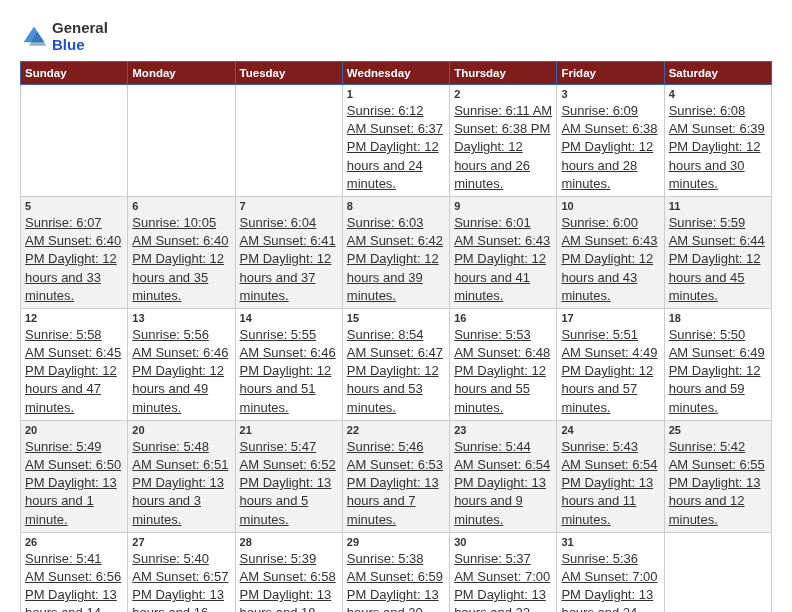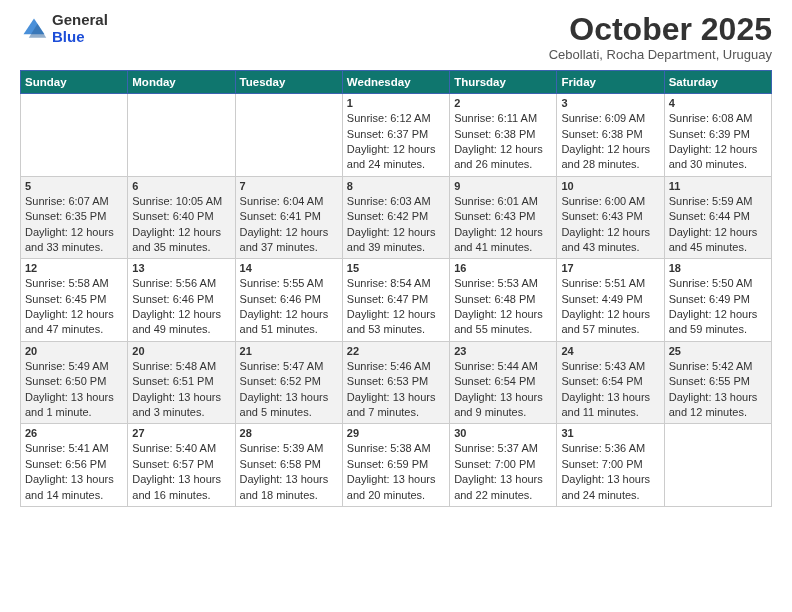--- a/index.html
+++ b/index.html
@@ -6,21 +6,21 @@
     body {
       font-family: Arial, sans-serif;
       background: #fff;
       width: 792px;
       height: 612px;
       overflow: hidden;
     }
     .page {
       width: 792px;
       height: 464px;
-      padding: 12px 20px 12px 20px;
+      padding: 20px 20px 12px 20px;
       display: flex;
       flex-direction: column;
     }
     .top-header {
       display: flex;
       justify-content: space-between;
       align-items: flex-start;
       margin-bottom: 8px;
     }
     .logo {
@@ -61,21 +61,21 @@
       color: #555;
     }
     .calendar {
       flex: 1;
       border: 1px solid #ccc;
       border-collapse: collapse;
       width: 100%;
       table-layout: fixed;
     }
     .calendar th {
-      background: #0f766e;
+      background: #7f1d1d;
       color: #fff;
       font-size: 11.5px;
       font-weight: bold;
       padding: 5px 4px;
       text-align: left;
       border: 1px solid #3a62b0;
       margin-left: 32px;
     }
     .calendar td {
       vertical-align: top;
@@ -90,46 +90,43 @@
       background: #f2f2f2;
     }
     .day-number {
       font-size: 11px;
       font-weight: bold;
       color: #333;
       display: block;
       margin-bottom: 2px;
     }
     .day-info {
-      font-size: 11px;
+      font-size: 13px;
       color: #333;
       line-height: 1.4;
+      text-decoration: underline;
     }
     .empty-cell {
       background: #fff !important;
     }
   </style>
 </head>
 <body>
 
 <div class="page">
   <div class="top-header">
     <div class="logo">
       <svg class="logo-icon" viewBox="0 0 32 32">
         <polygon points="16,4 28,22 4,22" fill="#4a90d9"></polygon>
         <polygon points="20,10 30,26 10,26" fill="#2a6099" opacity="0.5"></polygon>
       </svg>
       <div class="logo-text">
         <span class="logo-general">General</span>
         <span class="logo-blue">Blue</span>
       </div>
-    </div>
-    <div class="title-block">
-      <div class="calendar-title">October 2025</div>
-      <div class="calendar-subtitle">Cebollati, Rocha Department, Uruguay</div>
     </div>
   </div>
 
   <table class="calendar">
     <thead>
       <tr>
         <th>Sunday</th>
         <th>Monday</th>
         <th>Tuesday</th>
         <th>Wednesday</th>
@@ -169,21 +166,21 @@
             <div class="day-info">Sunrise: 6:08 AM
 Sunset: 6:39 PM
 Daylight: 12 hours
 and 30 minutes.</div>
           </td>
         </tr>
         <tr>
           <td>
             <span class="day-number">5</span>
             <div class="day-info">Sunrise: 6:07 AM
-Sunset: 6:35 PM
+Sunset: 6:40 PM
 Daylight: 12 hours
 and 33 minutes.</div>
           </td>
           <td>
             <span class="day-number">6</span>
             <div class="day-info">Sunrise: 10:05 AM
 Sunset: 6:40 PM
 Daylight: 12 hours
 and 35 minutes.</div>
           </td>

